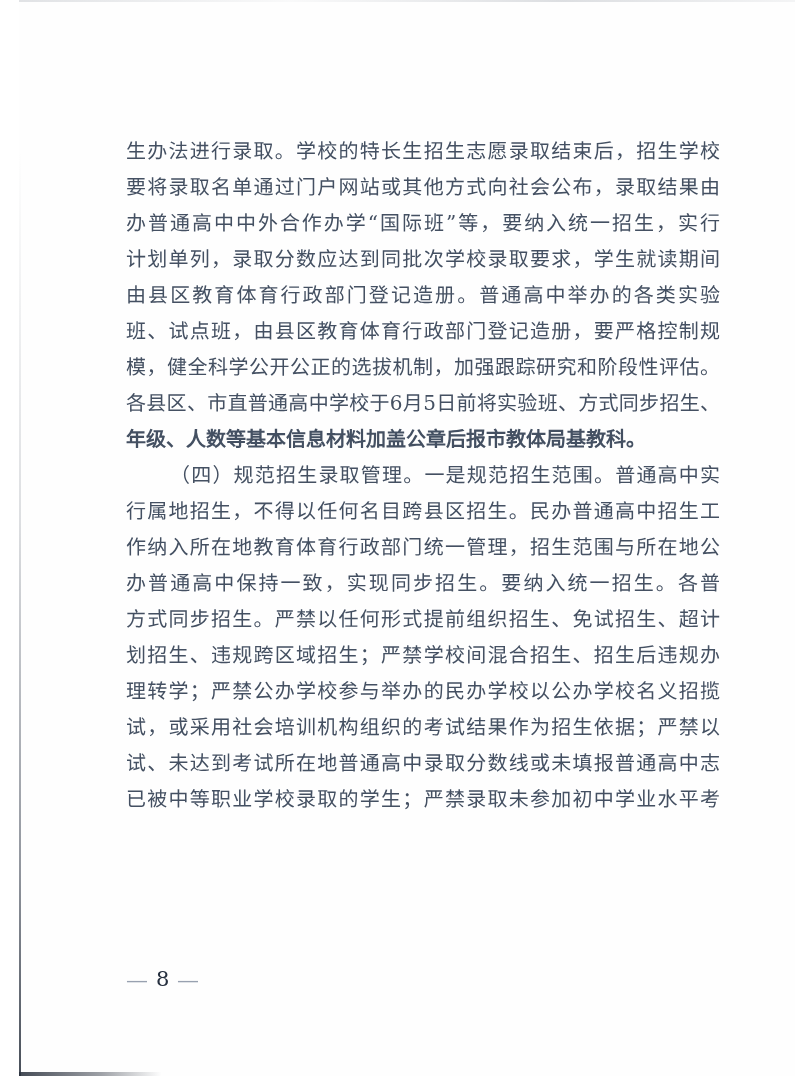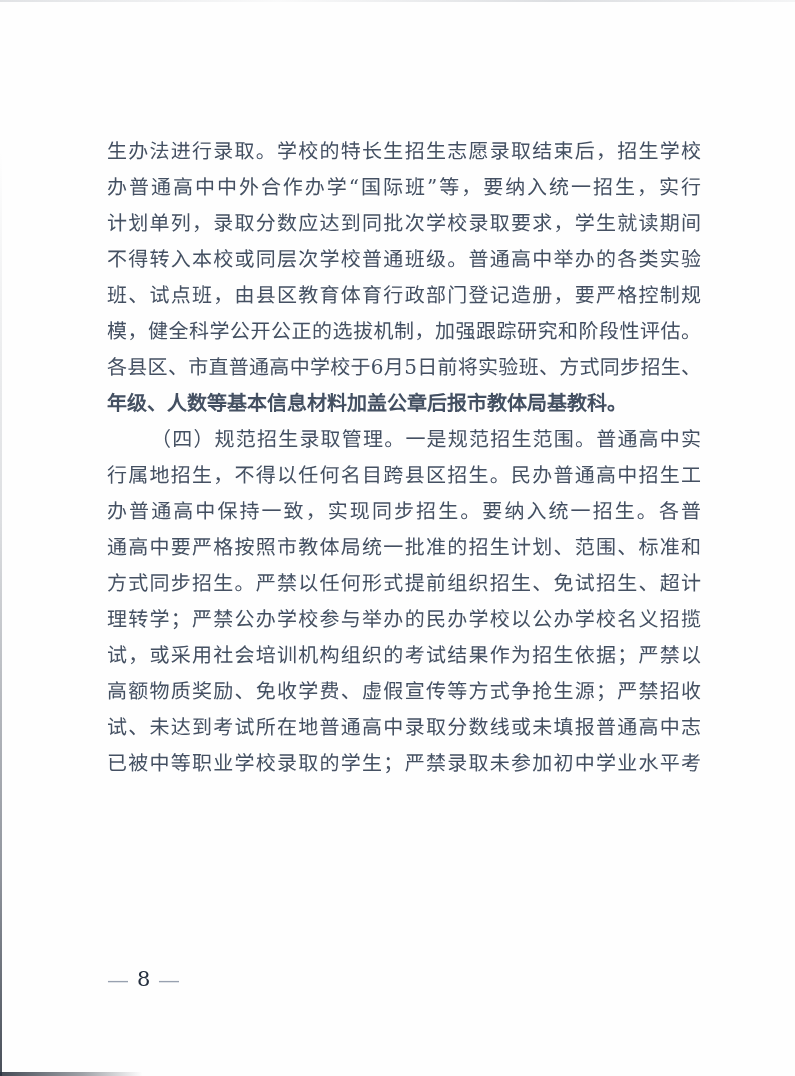--- a/index.html
+++ b/index.html
@@ -11,20 +11,21 @@
     height: 1076px;
     position: relative;
     background: #ffffff;
     overflow: hidden;
     font-family: "DejaVu Serif", serif;
   }
   .page {
     position: absolute;
     inset: 0;
     background: #fefefe;
+    margin-left: 19px;
   }
   
   .artifact-top {
     position: absolute;
     top: 0; left: 0;
     width: 100%; height: 2px;
     background: linear-gradient(to right,
       rgba(120,128,140,0.22), rgba(120,128,140,0.04) 35%,
       rgba(120,128,140,0.25) 70%, rgba(120,128,140,0.08));
   }
@@ -96,38 +97,39 @@
 <div class="page">
 
   <div class="artifact-top"></div>
   <div class="artifact-left"></div>
   <div class="artifact-bottom"></div>
 
   <main class="doc-body">
 
     <section>
       <div class="tline">生办法进行录取。学校的特长生招生志愿录取结束后，招生学校</div>
+      <div class="tline">要将录取名单通过门户网站或其他方式向社会公布，录取结果由</div>
       <div class="tline">办普通高中中外合作办学“国际班”等，要纳入统一招生，实行</div>
       <div class="tline">计划单列，录取分数应达到同批次学校录取要求，学生就读期间</div>
-      <div class="tline">不得转入本校或同层次学校普通班级。普通高中举办的各类实验</div>
+      <div class="tline">由县区教育体育行政部门登记造册。普通高中举办的各类实验</div>
       <div class="tline">班、试点班，由县区教育体育行政部门登记造册，要严格控制规</div>
       <div class="tline">模，健全科学公开公正的选拔机制，加强跟踪研究和阶段性评估。</div>
       <div class="tline">各县区、市直普通高中学校于6月5日前将实验班、方式同步招生、</div>
       <div class="tline para-last">年级、人数等基本信息材料加盖公章后报市教体局基教科。</div>
     </section>
 
     <section>
       <div class="tline indent">（四）规范招生录取管理。一是规范招生范围。普通高中实</div>
       <div class="tline">行属地招生，不得以任何名目跨县区招生。民办普通高中招生工</div>
+      <div class="tline">作纳入所在地教育体育行政部门统一管理，招生范围与所在地公</div>
       <div class="tline">办普通高中保持一致，实现同步招生。要纳入统一招生。各普</div>
-      <div class="tline">通高中要严格按照市教体局统一批准的招生计划、范围、标准和</div>
       <div class="tline">方式同步招生。严禁以任何形式提前组织招生、免试招生、超计</div>
+      <div class="tline">划招生、违规跨区域招生；严禁学校间混合招生、招生后违规办</div>
       <div class="tline">理转学；严禁公办学校参与举办的民办学校以公办学校名义招揽</div>
       <div class="tline">试，或采用社会培训机构组织的考试结果作为招生依据；严禁以</div>
-      <div class="tline">高额物质奖励、免收学费、虚假宣传等方式争抢生源；严禁招收</div>
       <div class="tline">试、未达到考试所在地普通高中录取分数线或未填报普通高中志</div>
       <div class="tline">已被中等职业学校录取的学生；严禁录取未参加初中学业水平考</div>
     </section>
 
   </main>
 
   <footer class="page-footer">
     <span class="footer-dash">—</span>
     <span class="footer-num">8</span>
     <span class="footer-dash">—</span>

